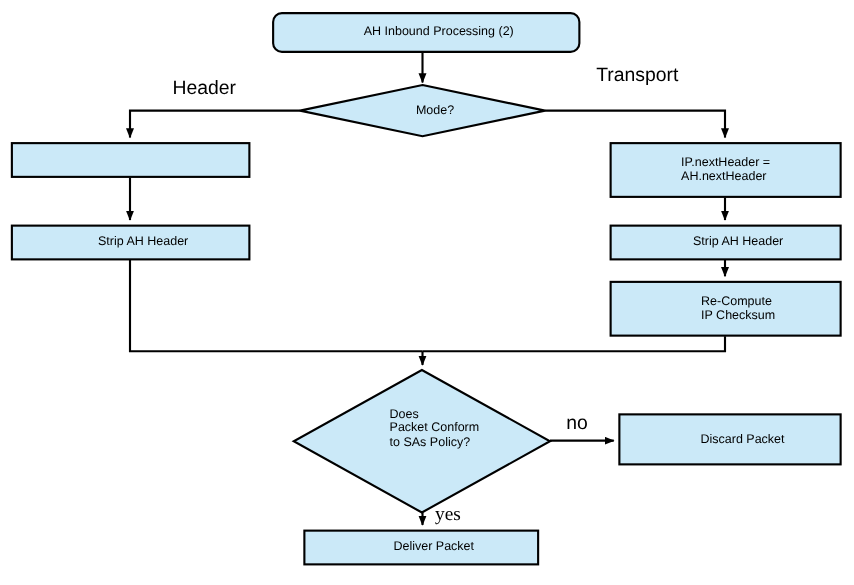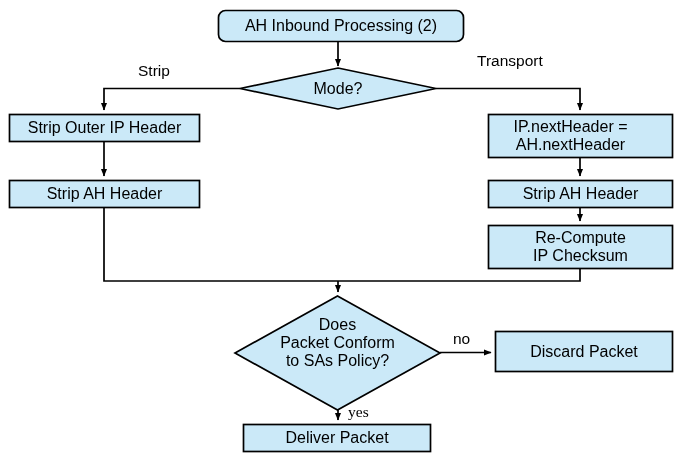--- a/index.html
+++ b/index.html
@@ -22,26 +22,26 @@
     left: 0;
     top: 0;
     width: 683px;
     height: 468px;
   }
   .node-text {
     position: absolute;
     display: flex;
     align-items: center;
     justify-content: center;
-    text-align: center;
     color: #000000;
-    font-size: 16px;
+    font-size: 10px;
     line-height: 1.12;
     pointer-events: none;
     white-space: pre-line;
+    padding-left: 10px;
   }
   .edge-label {
     position: absolute;
     color: #000000;
     font-size: 15.5px;
     white-space: nowrap;
   }
 </style>
 </head>
 <body>
@@ -94,41 +94,40 @@
     <polygon points="337.5,296 440,353 337.5,410 235,353" fill="#cbe9f8" stroke="#000000" stroke-width="1.7"></polygon>
 
     <rect x="495.5" y="331.5" width="177" height="40" fill="#cbe9f8" stroke="#000000" stroke-width="1.7"></rect>
     <rect x="243.5" y="424.5" width="187" height="27" fill="#cbe9f8" stroke="#000000" stroke-width="1.7"></rect>
   </svg>
 
   <div class="node-text" style="left:218px; top:10px; width:246px; height:32px;">AH Inbound Processing (2)</div>
 
   <div class="node-text" style="left:240px; top:68px; width:196px; height:41px;">Mode?</div>
 
-  <div class="node-text" style="left:9px; top:114px; width:191px; height:28px;">Strip Outer IP Header</div>
 
   <div class="node-text" style="left:9px; top:180px; width:191px; height:28px;">Strip AH Header</div>
 
   <div class="node-text" style="left:488px; top:114px; width:165px; height:44px;">IP.nextHeader =
 AH.nextHeader</div>
 
   <div class="node-text" style="left:488px; top:180px; width:185px; height:28px;">Strip AH Header</div>
 
   <div class="node-text" style="left:488px; top:225px; width:185px; height:44px;">Re-Compute
 IP Checksum</div>
 
   <div class="node-text" style="left:255px; top:308px; width:165px; height:70px;">Does
 Packet Conform
 to SAs Policy?</div>
 
   <div class="node-text" style="left:495px; top:331px; width:178px; height:41px;">Discard Packet</div>
 
   <div class="node-text" style="left:243px; top:424px; width:188px; height:28px;">Deliver Packet</div>
 
-  <div class="edge-label" style="left:138px; top:62px;">Strip</div>
+  <div class="edge-label" style="left:138px; top:62px;">Header</div>
 
   <div class="edge-label" style="left:477px; top:52px;">Transport</div>
 
   <div class="edge-label" style="left:453px; top:330px;">no</div>
 
   <div class="edge-label" style="left:348px; top:403px;font-family:Liberation Serif, serif;">yes</div>
 
 </div>
 
 </body></html>

